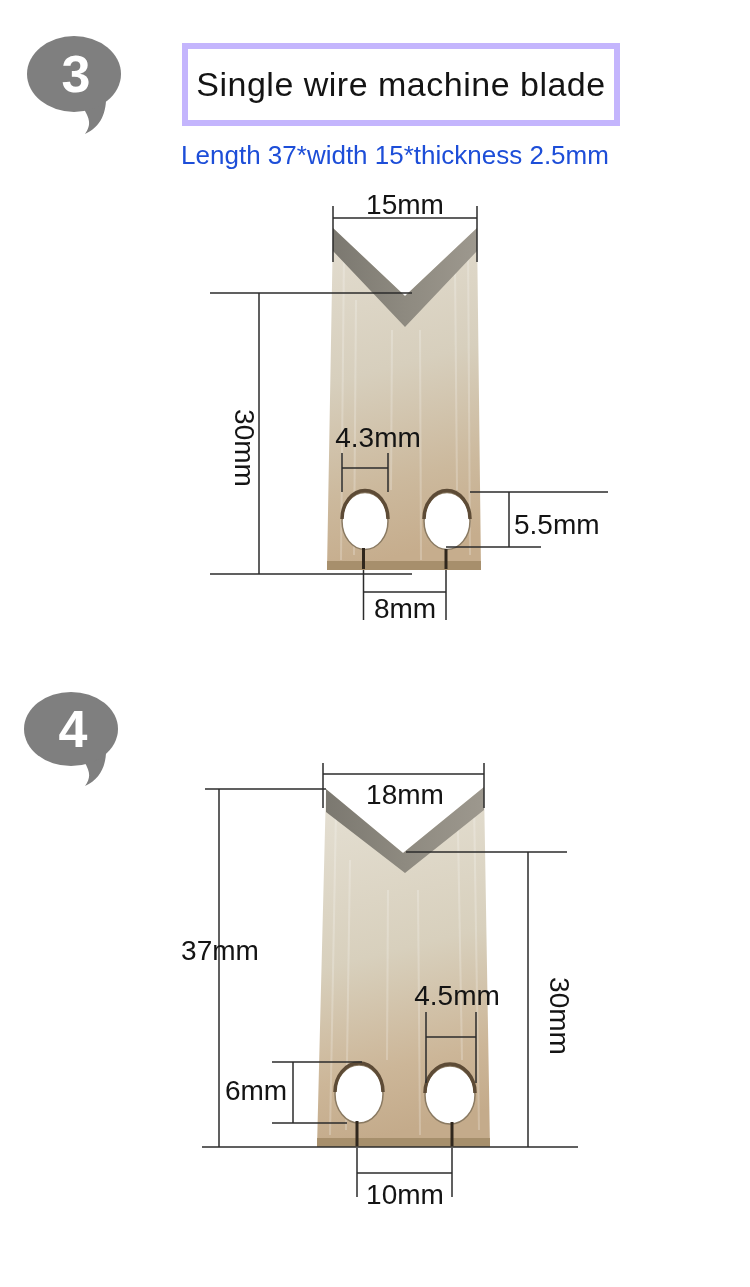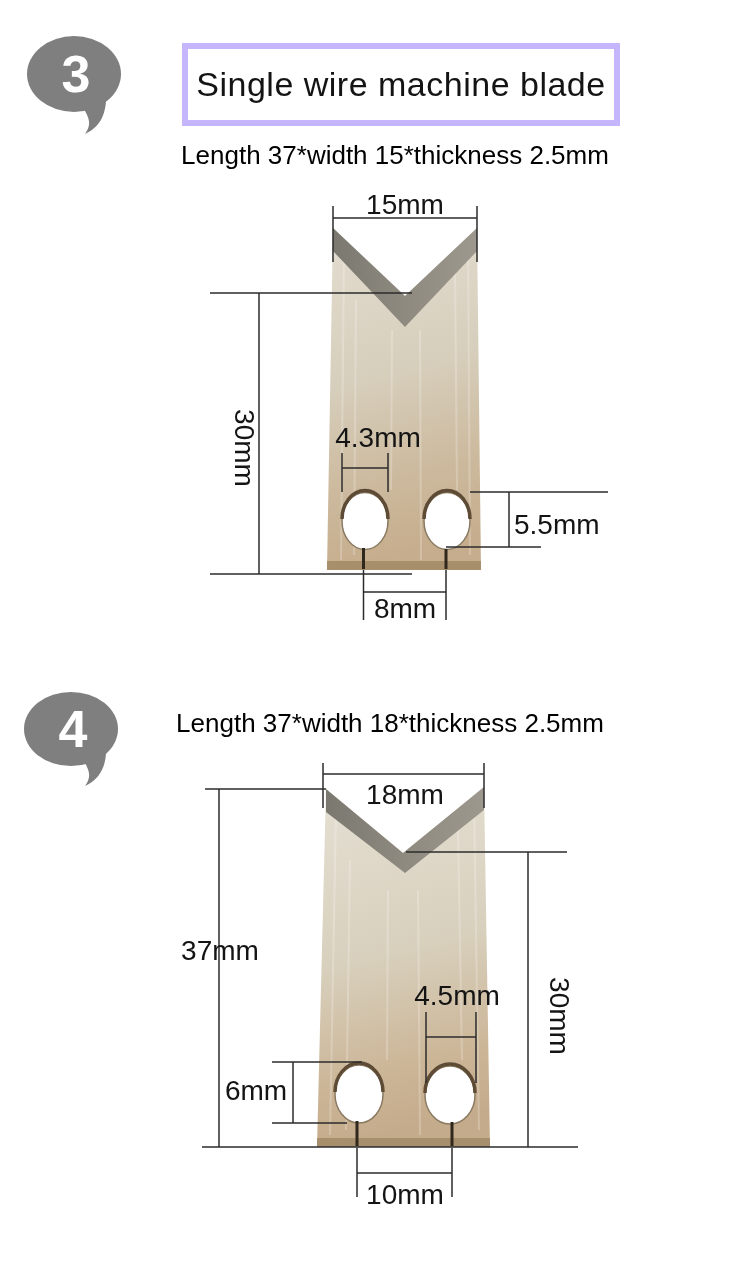--- a/index.html
+++ b/index.html
@@ -12,21 +12,21 @@
   }
   .layer{position:absolute;left:0;top:0;}
   .title-box{
     position:absolute;left:182px;top:43px;width:426px;height:71px;
     border:6px solid #c4b5fd;background:#ffffff;
     display:flex;align-items:center;justify-content:center;
     font-size:34px;color:#141414;letter-spacing:0.5px;white-space:nowrap;
   }
   .spec-line{
     position:absolute;height:30px;
-    font-size:26px;color:#000000;text-align:center;white-space:nowrap;
+    font-size:26px;color:#1d4ed8;text-align:center;white-space:nowrap;
   }
   .spec-1{left:40px;width:710px;top:140px;}
   .spec-2{left:30px;width:720px;top:708px;}
   svg text{font-family:"Liberation Sans",sans-serif;}
   .dim-label{font-size:28px;fill:#141414;}
   .badge-num{font-size:52px;font-weight:bold;fill:#ffffff;}
   .dimline{stroke:#2b2b2b;stroke-width:1.5;fill:none;}
 </style>
 </head>
 <body>
@@ -185,15 +185,14 @@
       <text class="dim-label" x="405" y="1204" text-anchor="middle">10mm</text>
     </g>
   </svg>
 
   <div class="title-box">
     <span>Single wire machine blade</span>
   </div>
 
   <div class="spec-line spec-1">Length 37*width 15*thickness 2.5mm</div>
 
-  <div class="spec-line spec-2">Length 37*width 18*thickness 2.5mm</div>
 
 </div>
 
 </body></html>

